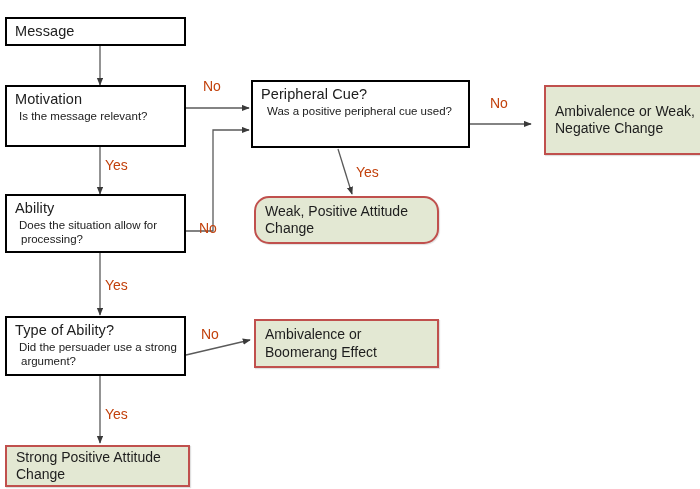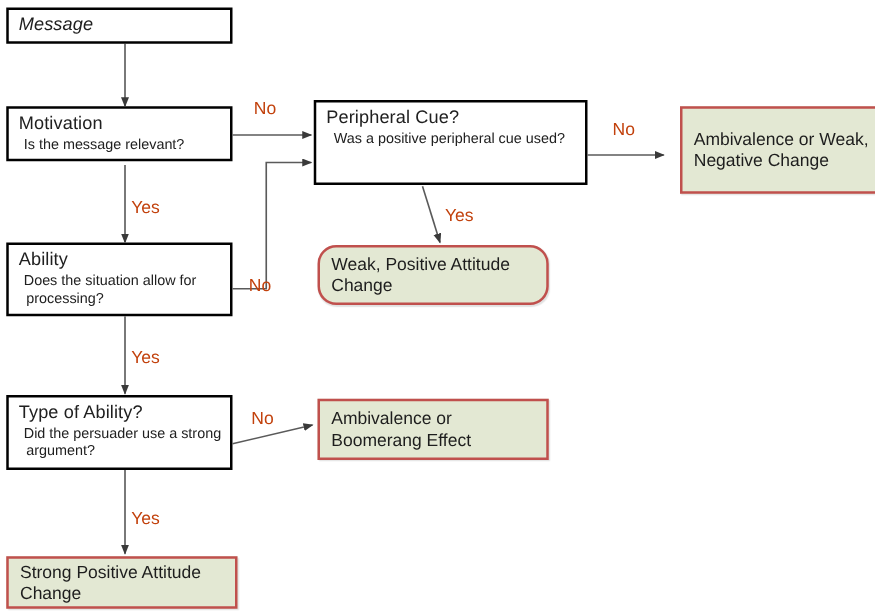--- a/index.html
+++ b/index.html
@@ -89,25 +89,25 @@
 
     <path d="M470,124 L531,124" stroke="#5a5a5a" stroke-width="1.3" fill="none" marker-end="url(#arrow)"></path>
 
     <path d="M338,149 L352,194" stroke="#5a5a5a" stroke-width="1.3" fill="none" marker-end="url(#arrow)"></path>
 
     <path d="M186,355 L250,340" stroke="#5a5a5a" stroke-width="1.3" fill="none" marker-end="url(#arrow)"></path>
 
     <path d="M100,376 L100,443" stroke="#5a5a5a" stroke-width="1.3" fill="none" marker-end="url(#arrow)"></path>
   </svg>
 
-  <div class="node" style="left:5px; top:6px; width:181px; height:29px; display:flex; align-items:center;font-style:italic;">
+  <div class="node" style="left:5px; top:17px; width:181px; height:29px; display:flex; align-items:center;">
     <div class="title">Message</div>
   </div>
 
-  <div class="node" style="left:5px; top:85px; width:181px; height:44px;">
+  <div class="node" style="left:5px; top:85px; width:181px; height:62px;">
     <div class="title">Motivation</div>
     <div class="sub">Is the message relevant?</div>
   </div>
 
   <div class="node" style="left:5px; top:194px; width:181px; height:59px;">
     <div class="title">Ability</div>
     <div class="sub">Does the situation allow for processing?</div>
   </div>
 
   <div class="node" style="left:5px; top:316px; width:181px; height:60px;">

